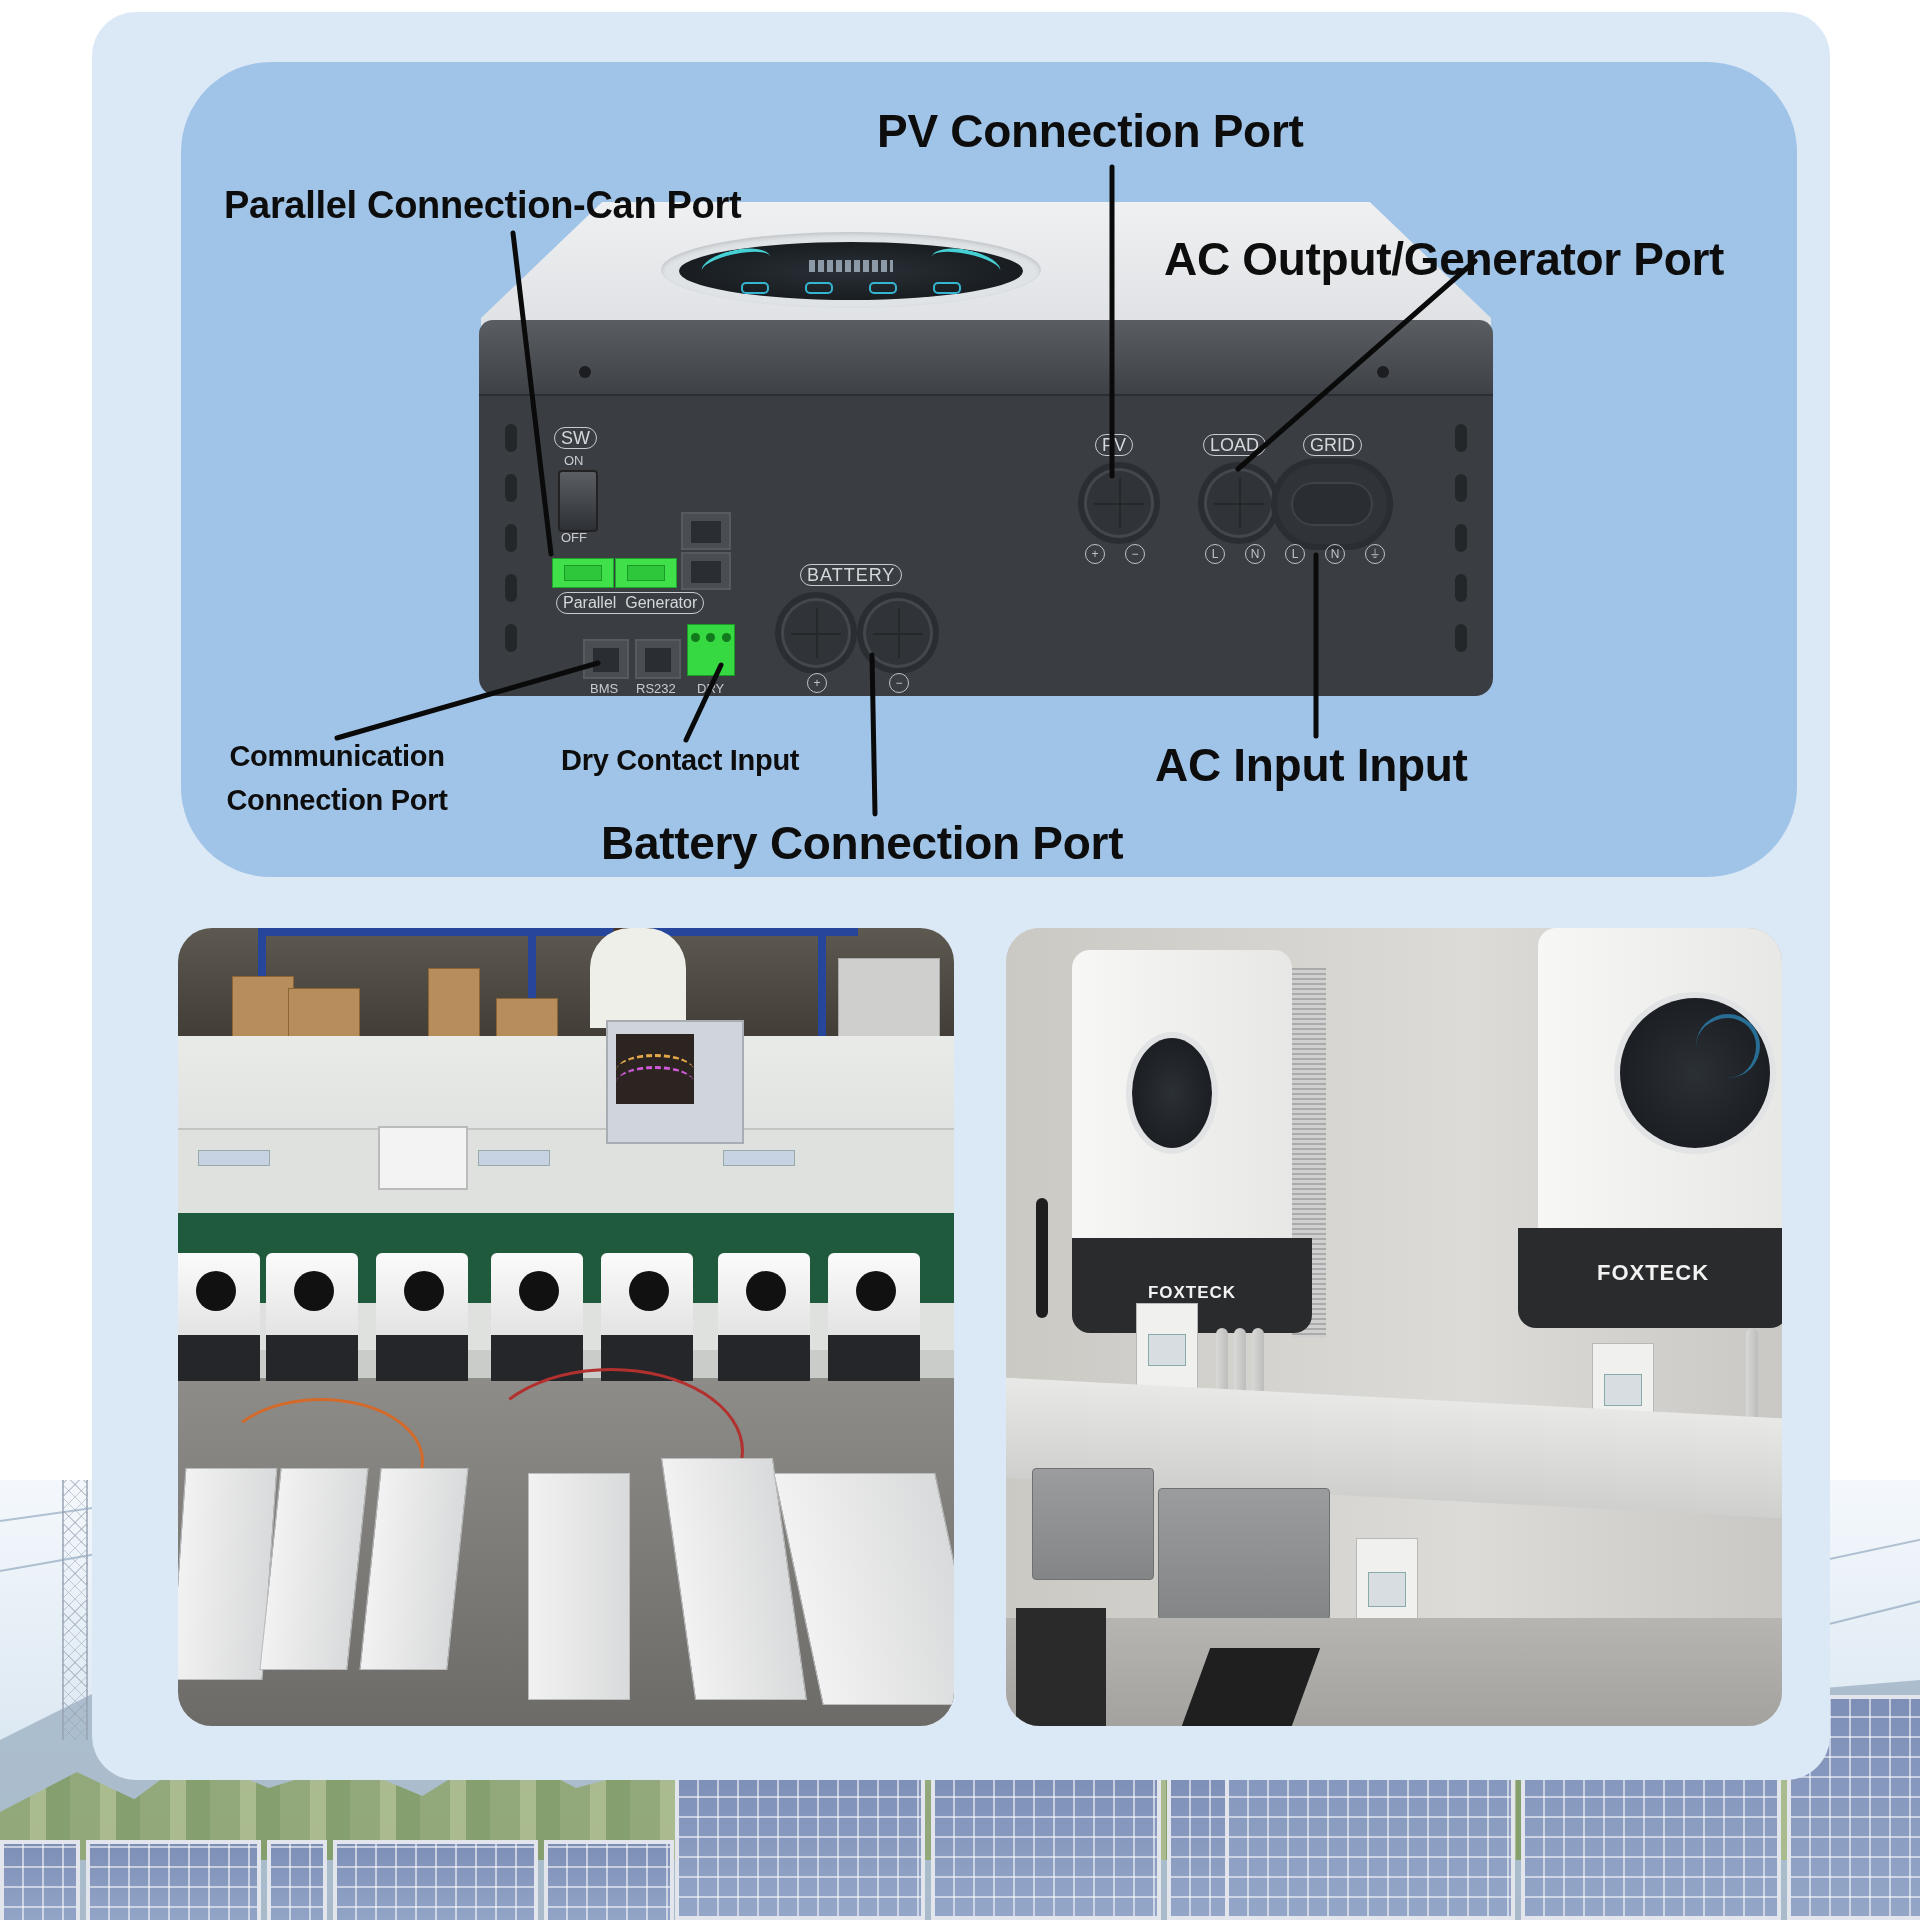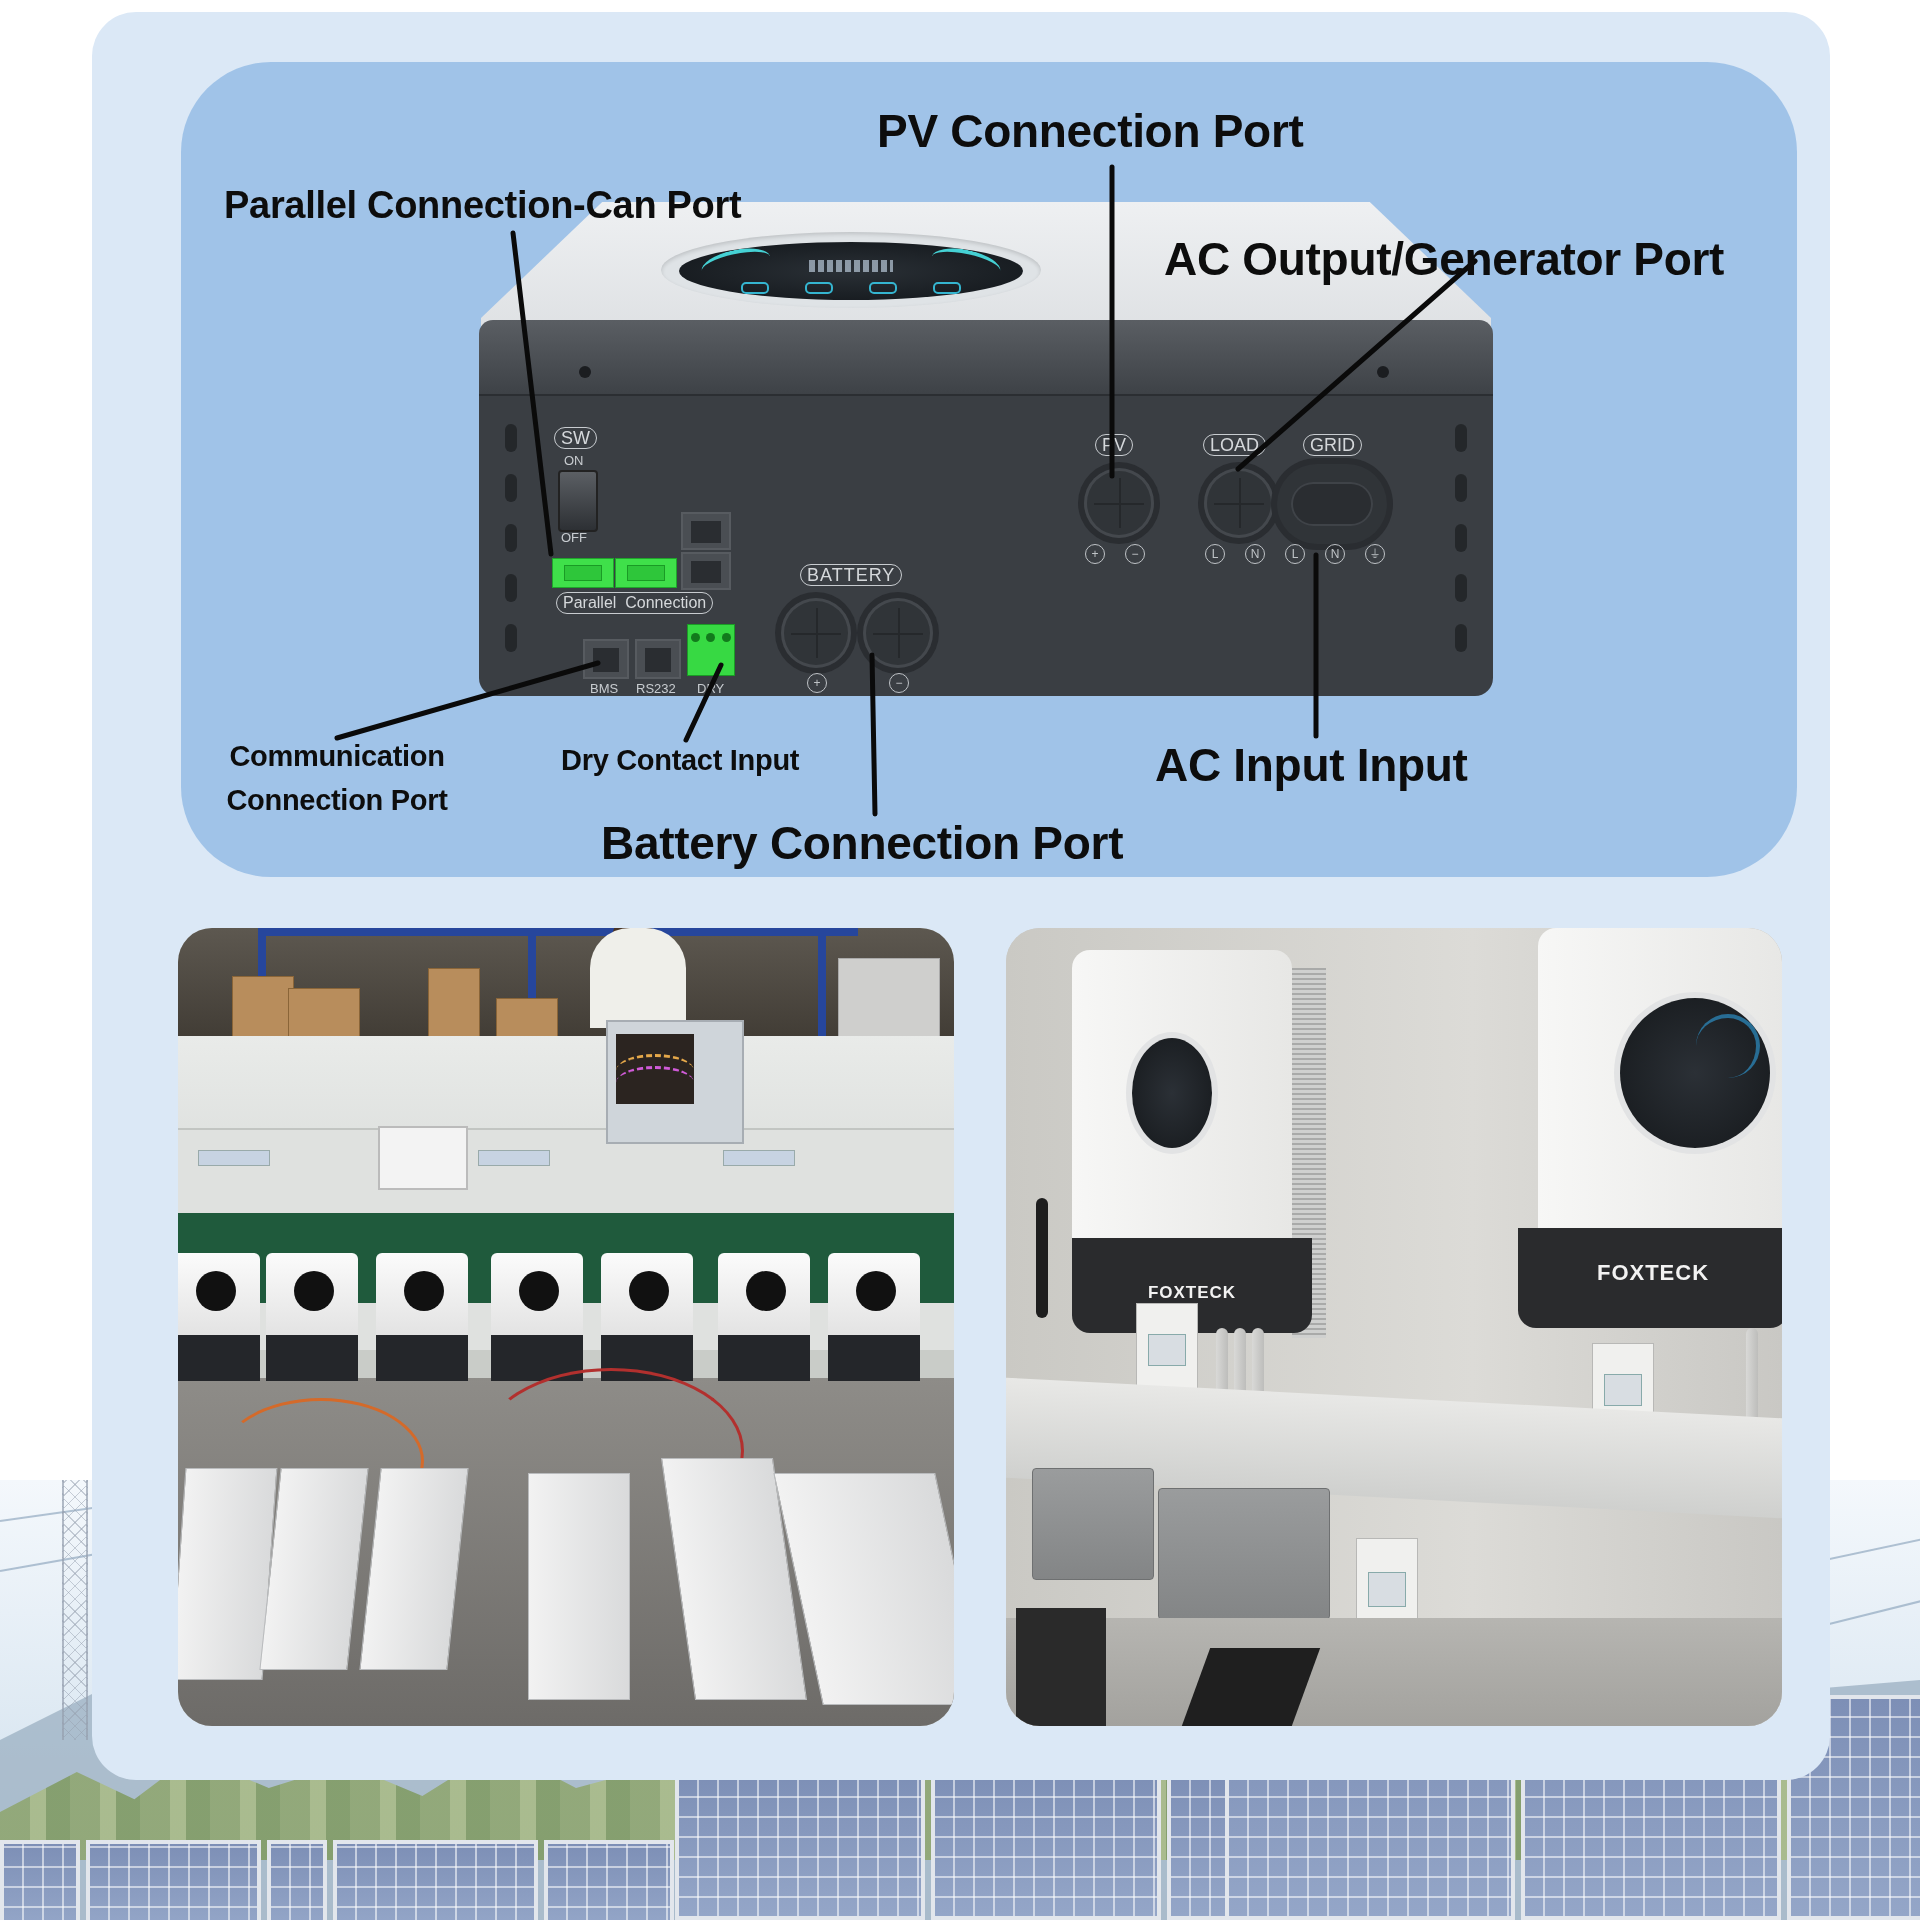--- a/index.html
+++ b/index.html
@@ -185,21 +185,21 @@
 
   <div class="lbl-pill" style="left:373px;top:365px;">SW</div>
   <div class="lbl-small" style="left:383px;top:391px;">ON</div>
   <div class="rocker" style="left:377px;top:408px;"></div>
   <div class="lbl-small" style="left:380px;top:468px;">OFF</div>
 
   <div class="green-term" style="left:371px;top:496px;width:60px;height:28px;"></div>
   <div class="green-term" style="left:434px;top:496px;width:60px;height:28px;"></div>
   <div class="rj45" style="left:500px;top:450px;width:50px;height:38px;"></div>
   <div class="rj45" style="left:500px;top:490px;width:50px;height:38px;"></div>
-  <div class="lbl-pill" style="left:375px;top:530px;font-size:16px;white-space:pre;">Parallel  Connection</div>
+  <div class="lbl-pill" style="left:375px;top:530px;font-size:16px;white-space:pre;">Parallel  Generator</div>
 
   <div class="rj45" style="left:402px;top:577px;width:46px;height:40px;"></div>
   <div class="rj45" style="left:454px;top:577px;width:46px;height:40px;"></div>
   <div class="dry-block" style="left:506px;top:562px;">
       <span></span>
       <span></span>
       <span></span>
     </div>
   <div class="lbl-small" style="left:409px;top:619px;">BMS</div>
   <div class="lbl-small" style="left:455px;top:619px;">RS232</div>

